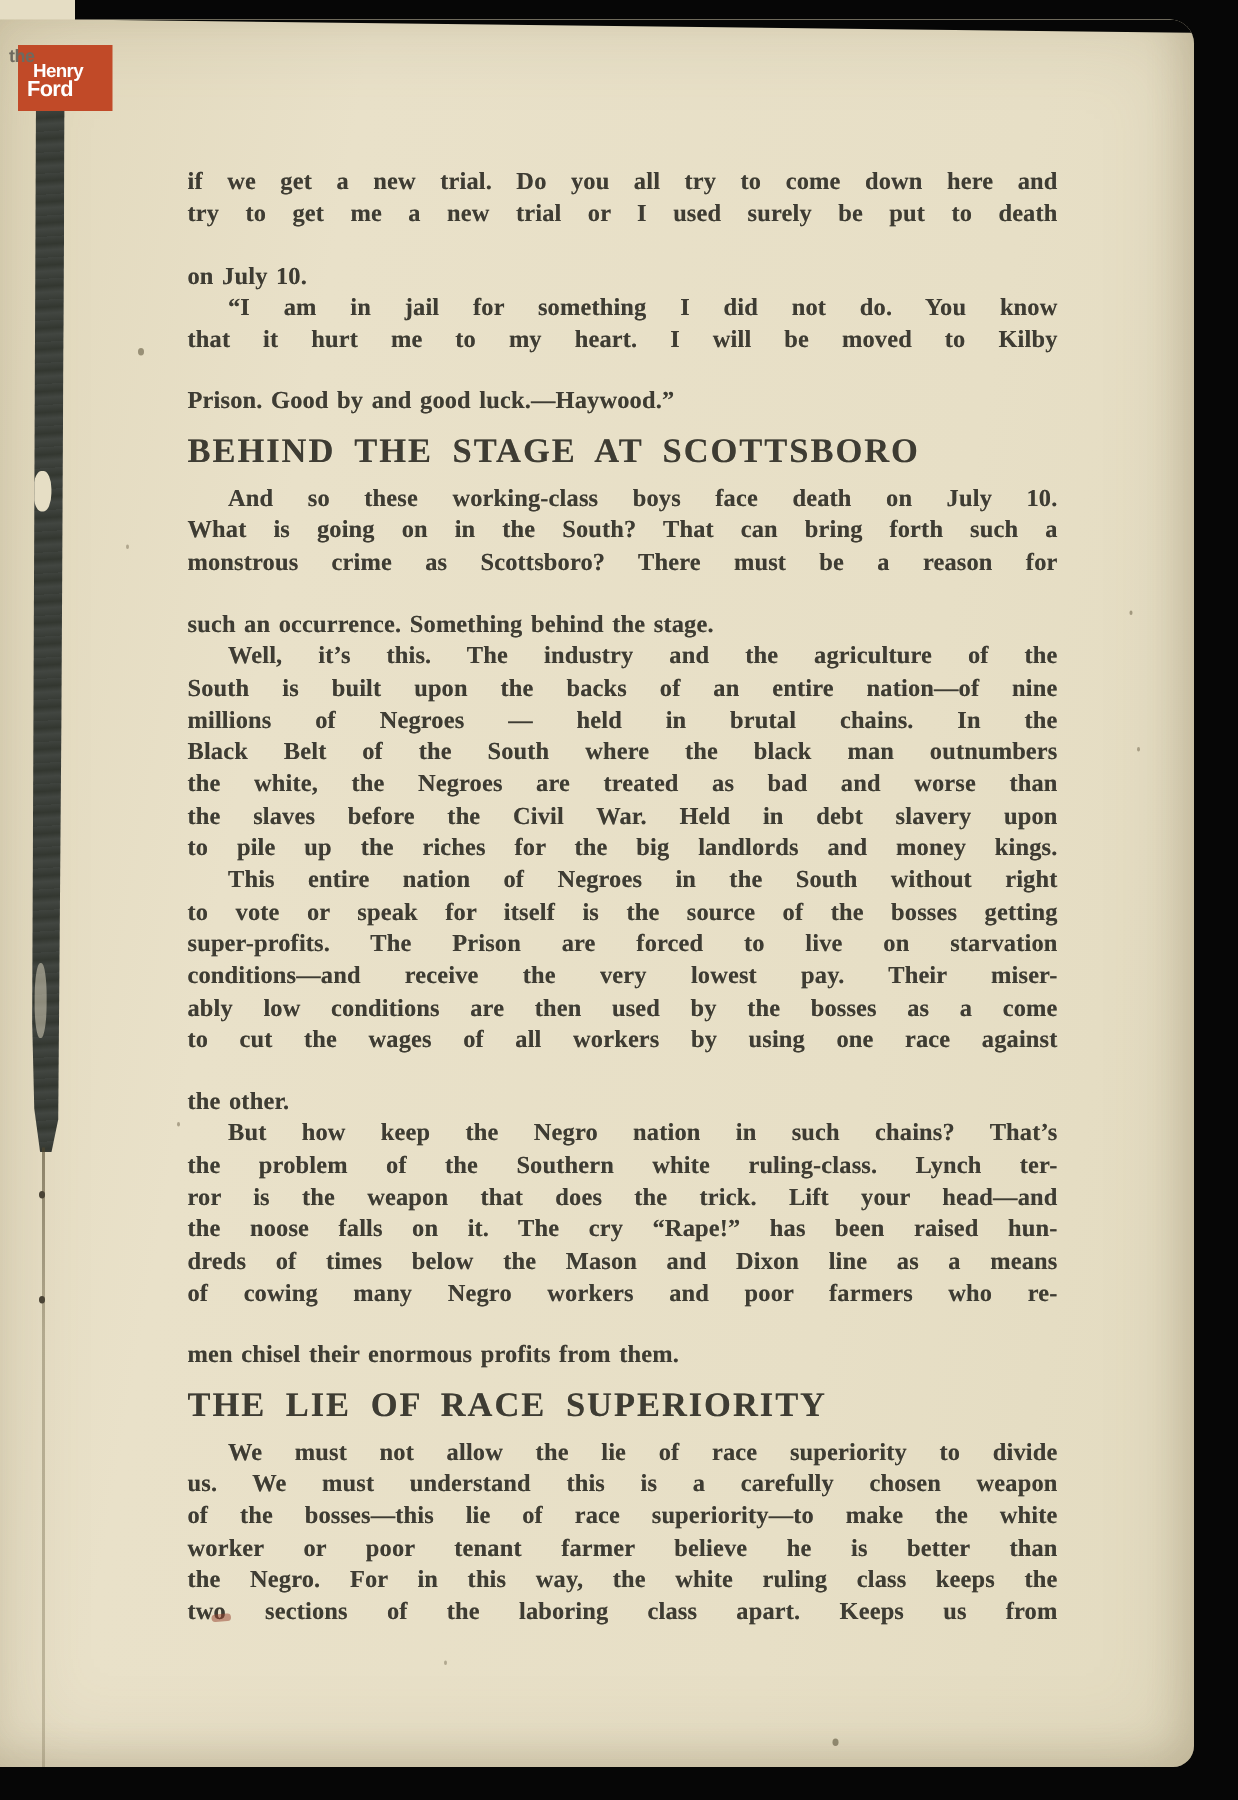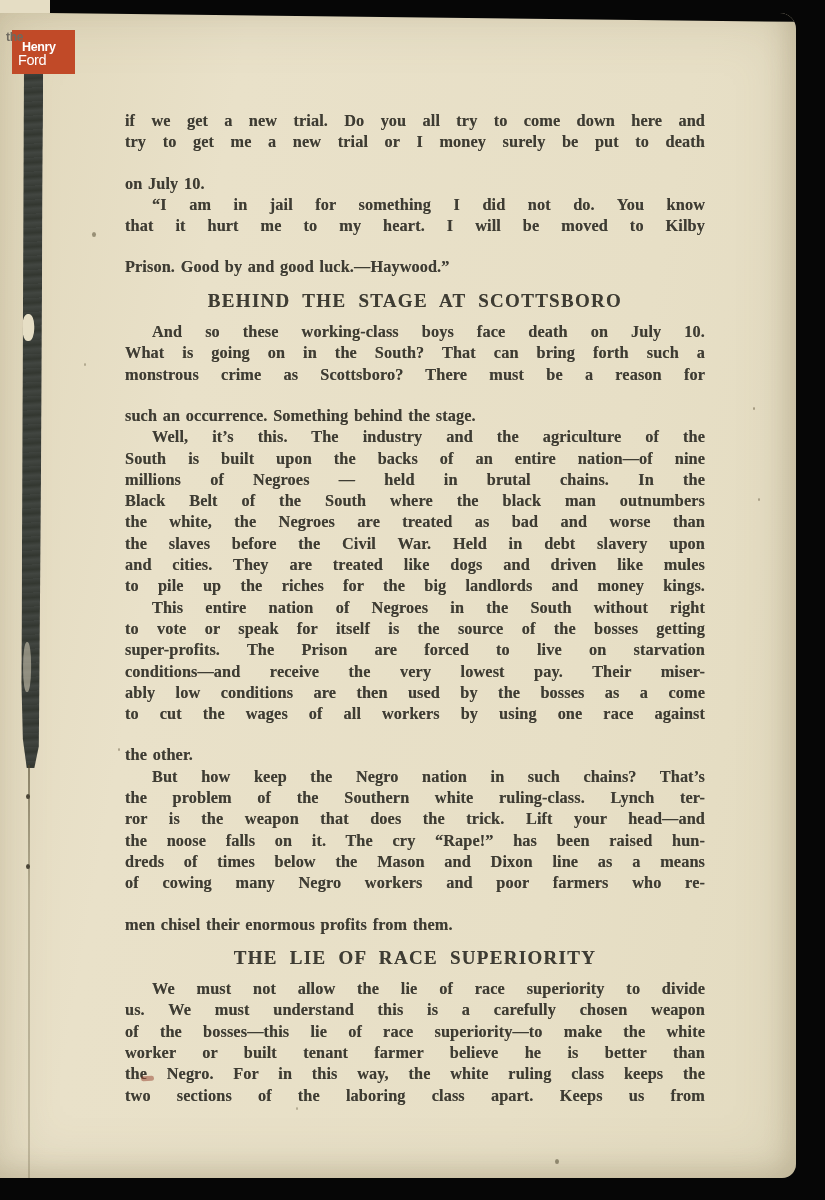--- a/index.html
+++ b/index.html
@@ -28,96 +28,95 @@
   .stitch{position:absolute;width:4px;height:5px;border-radius:50%;background:#4a4436;}
   .stitch.s1{left:26px;top:781px;}
   .stitch.s2{left:26px;top:851px;}
   
   .text-block{position:absolute;left:125px;top:97px;width:580px;color:#3e3c33;
               font-size:16.3px;line-height:21.3px;font-weight:bold;letter-spacing:.1px;word-spacing:1.5px;
               text-shadow:0 0 .4px rgba(62,60,51,.55);}
   .line{text-align:justify;text-align-last:justify;min-height:21.3px;}
   .line.no-j{text-align-last:left;margin-top:20px;}
   .line.indent{padding-left:27px;}
-  .heading{text-align:center;font-size:19px;letter-spacing:1.3px;word-spacing:6px;margin:12px 0 10px 0;}
+  .heading{font-size:23px;letter-spacing:1.3px;word-spacing:6px;margin:12px 0 10px 0;}
   
   .red-mark{position:absolute;left:141px;top:1063px;width:13px;height:5px;
             background:rgba(150,66,45,.5);border-radius:3px;transform:rotate(-5deg);}
   .speck{position:absolute;left:0;top:0;width:2px;height:3px;border-radius:50%;background:transparent;
          box-shadow:93px 220px 0 1px rgba(90,80,55,.55),
                     753px 394px 0 0 rgba(95,85,60,.5),
                     758px 485px 0 0 rgba(95,85,60,.45),
                     556px 1147px 0 1px rgba(80,72,50,.55),
                     296px 1094px 0 0 rgba(95,85,60,.4),
                     118px 735px 0 0 rgba(95,85,60,.45),
                     84px 350px 0 0 rgba(95,85,60,.4);}
   
   .logo{position:absolute;left:12px;top:16px;width:63px;height:44px;background:#c14a28;
         font-family:"Liberation Sans",sans-serif;margin-top:14px;}
   .logo span{position:absolute;white-space:nowrap;}
   .logo-the{left:-6px;top:0px;font-size:12px;font-weight:bold;color:#6e6a5f;letter-spacing:-.3px;}
   .logo-henry{left:10px;top:10px;font-size:12.5px;font-weight:bold;color:#ffffff;letter-spacing:-.4px;}
-  .logo-ford{left:6px;top:22px;font-size:14.5px;font-weight:normal;color:#ffffff;letter-spacing:-.4px;}
+  .logo-ford{left:6px;top:22px;font-size:14.5px;font-weight:bold;color:#ffffff;letter-spacing:-.4px;}
 </style>
 </head>
 <body>
 
 <div class="canvas">
   <div class="corner-patch"></div>
 
   <div class="page">
     <div class="top-wedge"></div>
 
     <div class="tape">
       <div class="tape-break"></div>
       <div class="tape-wear"></div>
     </div>
     <div class="crease"></div>
     <div class="stitch s1"></div>
     <div class="stitch s2"></div>
 
     <div class="text-block">
         <div class="line">if we get a new trial.  Do you all try to come down here and</div>
-        <div class="line">try to get me a new trial or I money surely be put to death</div>
+        <div class="line">try to get me a new trial or I used surely be put to death</div>
         <div class="line no-j">on July 10.</div>
         <div class="line indent">“I am in jail for something I did not do.  You know</div>
         <div class="line">that it hurt me to my heart.  I will be moved to Kilby</div>
         <div class="line no-j">Prison.  Good by and good luck.—Haywood.”</div>
         <div class="heading">BEHIND THE STAGE AT SCOTTSBORO</div>
         <div class="line indent">And so these working-class boys face death on July 10.</div>
         <div class="line">What is going on in the South?  That can bring forth such a</div>
         <div class="line">monstrous crime as Scottsboro?  There must be a reason for</div>
         <div class="line no-j">such an occurrence.  Something behind the stage.</div>
         <div class="line indent">Well, it’s this.  The industry and the agriculture of the</div>
         <div class="line">South is built upon the backs of an entire nation—of nine</div>
         <div class="line">millions of Negroes — held in brutal chains.  In the</div>
         <div class="line">Black Belt of the South where the black man outnumbers</div>
         <div class="line">the white, the Negroes are treated as bad and worse than</div>
         <div class="line">the slaves before the Civil War.  Held in debt slavery upon</div>
-        <div class="line">and cities.  They are treated like dogs and driven like mules</div>
         <div class="line">to pile up the riches for the big landlords and money kings.</div>
         <div class="line indent">This entire nation of Negroes in the South without right</div>
         <div class="line">to vote or speak for itself is the source of the bosses getting</div>
         <div class="line">super-profits.  The Prison are forced to live on starvation</div>
         <div class="line">conditions—and receive the very lowest pay.  Their miser-</div>
         <div class="line">ably low conditions are then used by the bosses as a come</div>
         <div class="line">to cut the wages of all workers by using one race against</div>
         <div class="line no-j">the other.</div>
         <div class="line indent">But how keep the Negro nation in such chains?  That’s</div>
         <div class="line">the problem of the Southern white ruling-class.  Lynch ter-</div>
         <div class="line">ror is the weapon that does the trick.  Lift your head—and</div>
         <div class="line">the noose falls on it.  The cry “Rape!” has been raised hun-</div>
         <div class="line">dreds of times below the Mason and Dixon line as a means</div>
         <div class="line">of cowing many Negro workers and poor farmers who re-</div>
         <div class="line no-j">men chisel their enormous profits from them.</div>
         <div class="heading">THE LIE OF RACE SUPERIORITY</div>
         <div class="line indent">We must not allow the lie of race superiority to divide</div>
         <div class="line">us.  We must understand this is a carefully chosen weapon</div>
         <div class="line">of the bosses—this lie of race superiority—to make the white</div>
-        <div class="line">worker or built tenant farmer believe he is better than</div>
+        <div class="line">worker or poor tenant farmer believe he is better than</div>
         <div class="line">the Negro.  For in this way, the white ruling class keeps the</div>
         <div class="line">two sections of the laboring class apart.  Keeps us from</div>
       </div>
 
     <div class="red-mark"></div>
     <div class="speck"></div>
   </div>
 
   <div class="logo">
     <span class="logo-the">the</span>

